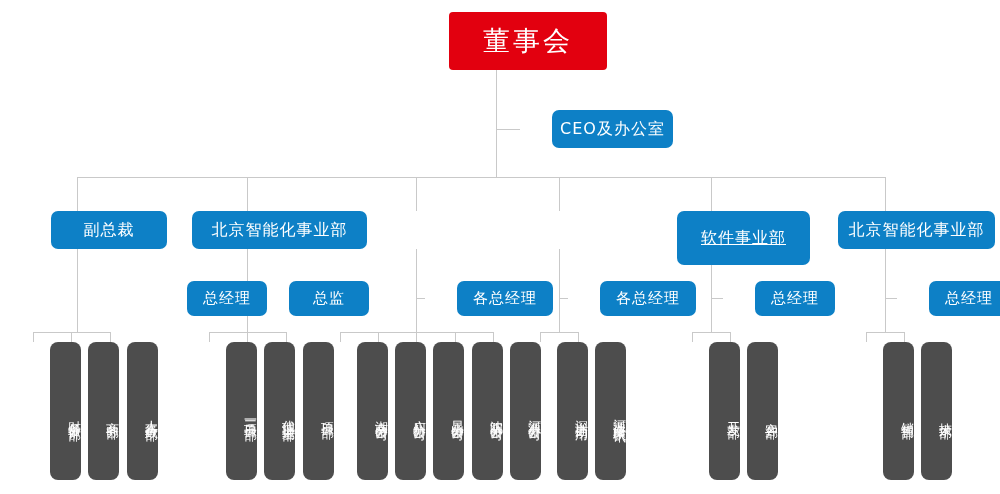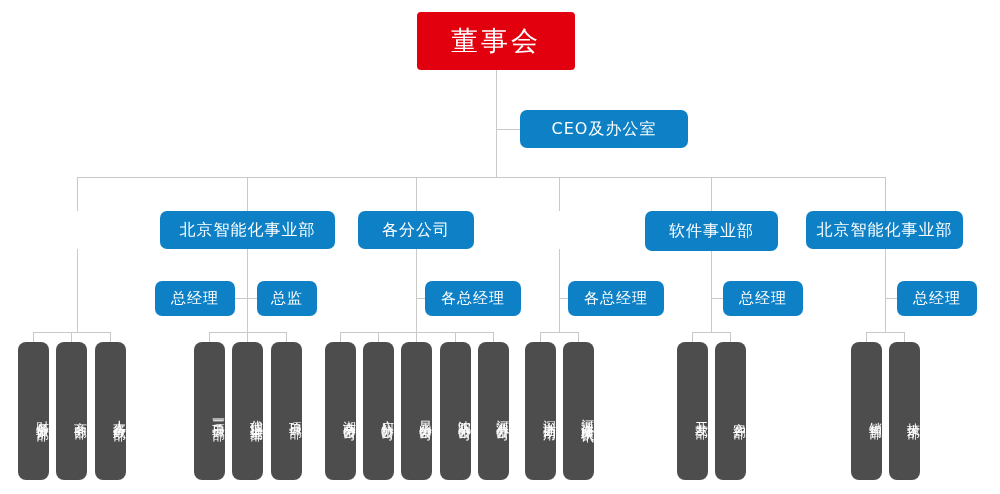--- a/index.html
+++ b/index.html
@@ -20,20 +20,21 @@
   .node{
     position:absolute;
     box-sizing:border-box;
     display:flex;
     align-items:center;
     justify-content:center;
     color:#ffffff;
     text-align:left;
     white-space:nowrap;
     letter-spacing:.5px;
+    margin-left:32px;
   }
   .node.root{
     background:#e2000f;
     border-radius:4px;
     font-size:27px;
     letter-spacing:3px;
   }
   .node.blue{
     background:#0d80c6;
     border-radius:7px;
@@ -107,29 +108,29 @@
   <div class="ln h" style="left:692px;top:332px;width:38px;"></div>
   <div class="ln v" style="left:692px;top:332px;height:10px;"></div>
   <div class="ln v" style="left:730px;top:332px;height:10px;"></div>
 
   <div class="ln h" style="left:866px;top:332px;width:38px;"></div>
   <div class="ln v" style="left:866px;top:332px;height:10px;"></div>
   <div class="ln v" style="left:904px;top:332px;height:10px;"></div>
 
   <div class="node root" style="left:417px;top:12px;width:158px;height:58px;">董事会</div>
 
-  <div class="node blue" style="left:520px;top:110px;width:168px;height:38px;">CEO及办公室</div>
+  <div class="node blue" style="left:520px;top:110px;width:121px;height:38px;">CEO及办公室</div>
 
+  <div class="node blue" style="left:19px;top:211px;width:116px;height:38px;">副总裁</div>
   <div class="node blue" style="left:160px;top:211px;width:175px;height:38px;">北京智能化事业部</div>
-  <div class="node blue" style="left:358px;top:211px;width:116px;height:38px;">各分公司</div>
-  <div class="node blue" style="left:645px;top:211px;width:133px;height:40px;">软件事业部</div>
+  <div class="node blue" style="left:645px;top:211px;width:133px;height:54px;text-decoration:underline;">软件事业部</div>
   <div class="node blue" style="left:806px;top:211px;width:157px;height:38px;">北京智能化事业部</div>
 
   <div class="node blue small" style="left:155px;top:281px;width:80px;height:35px;">总经理</div>
-  <div class="node blue small" style="left:257px;top:281px;width:60px;height:35px;font-family:Liberation Mono, monospace;">总监</div>
+  <div class="node blue small" style="left:257px;top:281px;width:80px;height:35px;font-family:Liberation Mono, monospace;">总监</div>
   <div class="node blue small" style="left:425px;top:281px;width:96px;height:35px;">各总经理</div>
   <div class="node blue small" style="left:568px;top:281px;width:96px;height:35px;">各总经理</div>
   <div class="node blue small" style="left:723px;top:281px;width:80px;height:35px;">总经理</div>
   <div class="node blue small" style="left:897px;top:281px;width:80px;height:35px;">总经理</div>
 
   <div class="node leaf" style="left:18px;top:342px;width:31px;height:138px;">财务审计部</div>
   <div class="node leaf" style="left:56px;top:342px;width:31px;height:138px;">商务部</div>
   <div class="node leaf" style="left:95px;top:342px;width:31px;height:138px;">人事行政部</div>
 
   <div class="node leaf" style="left:194px;top:342px;width:31px;height:138px;">三一项目部</div>

